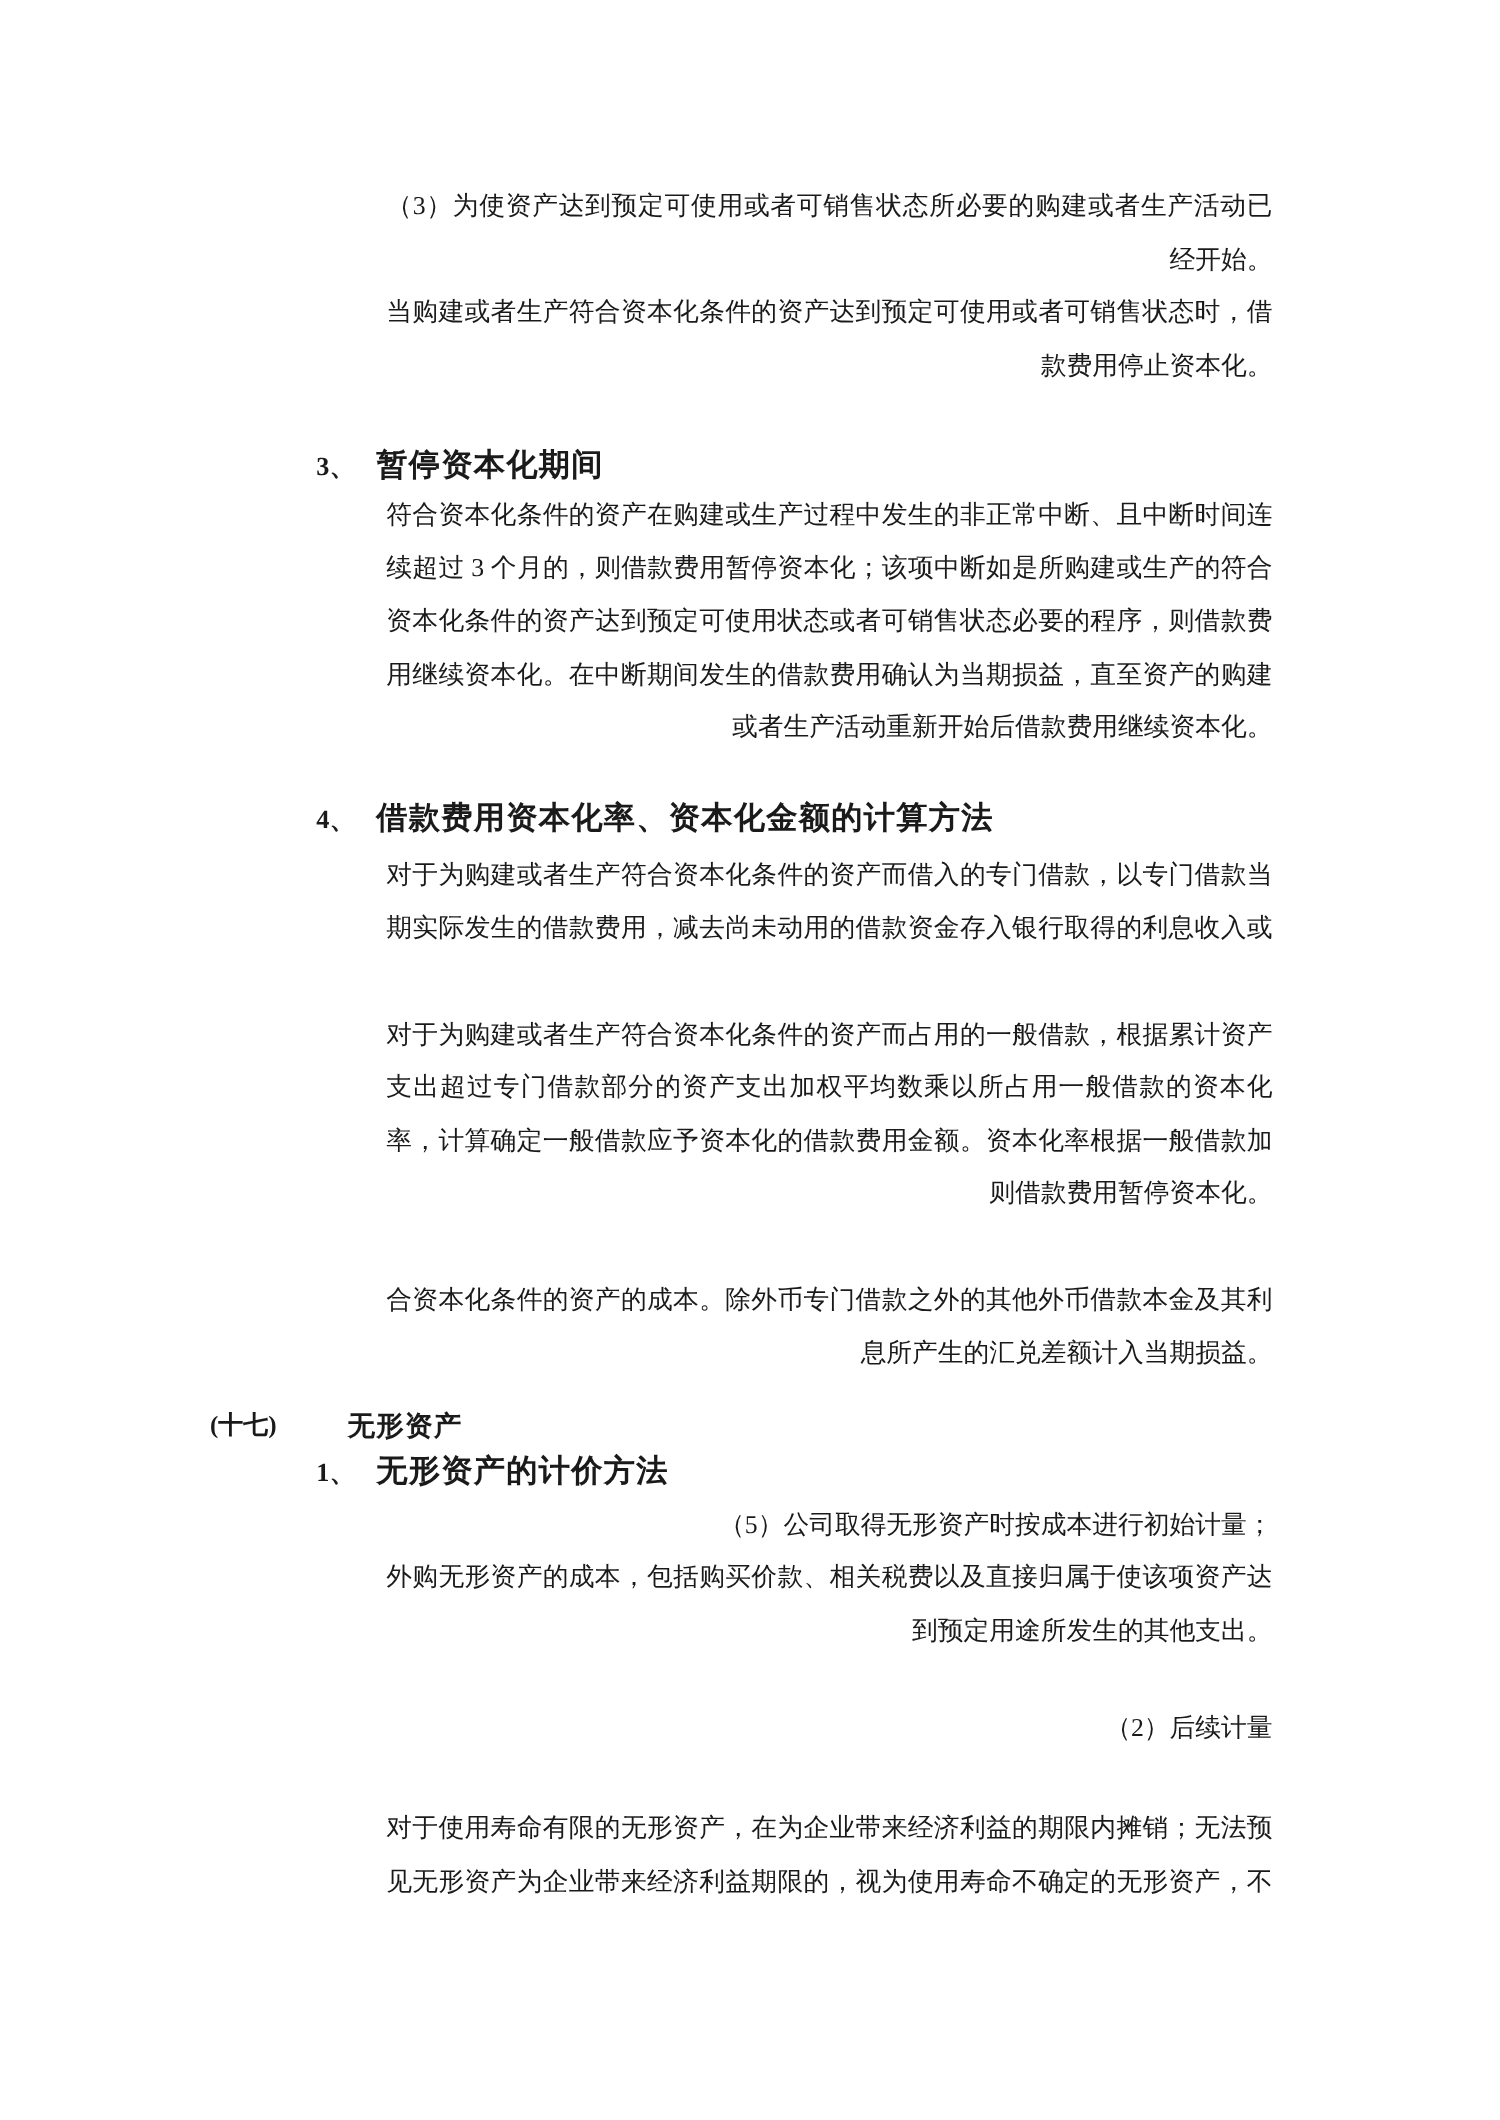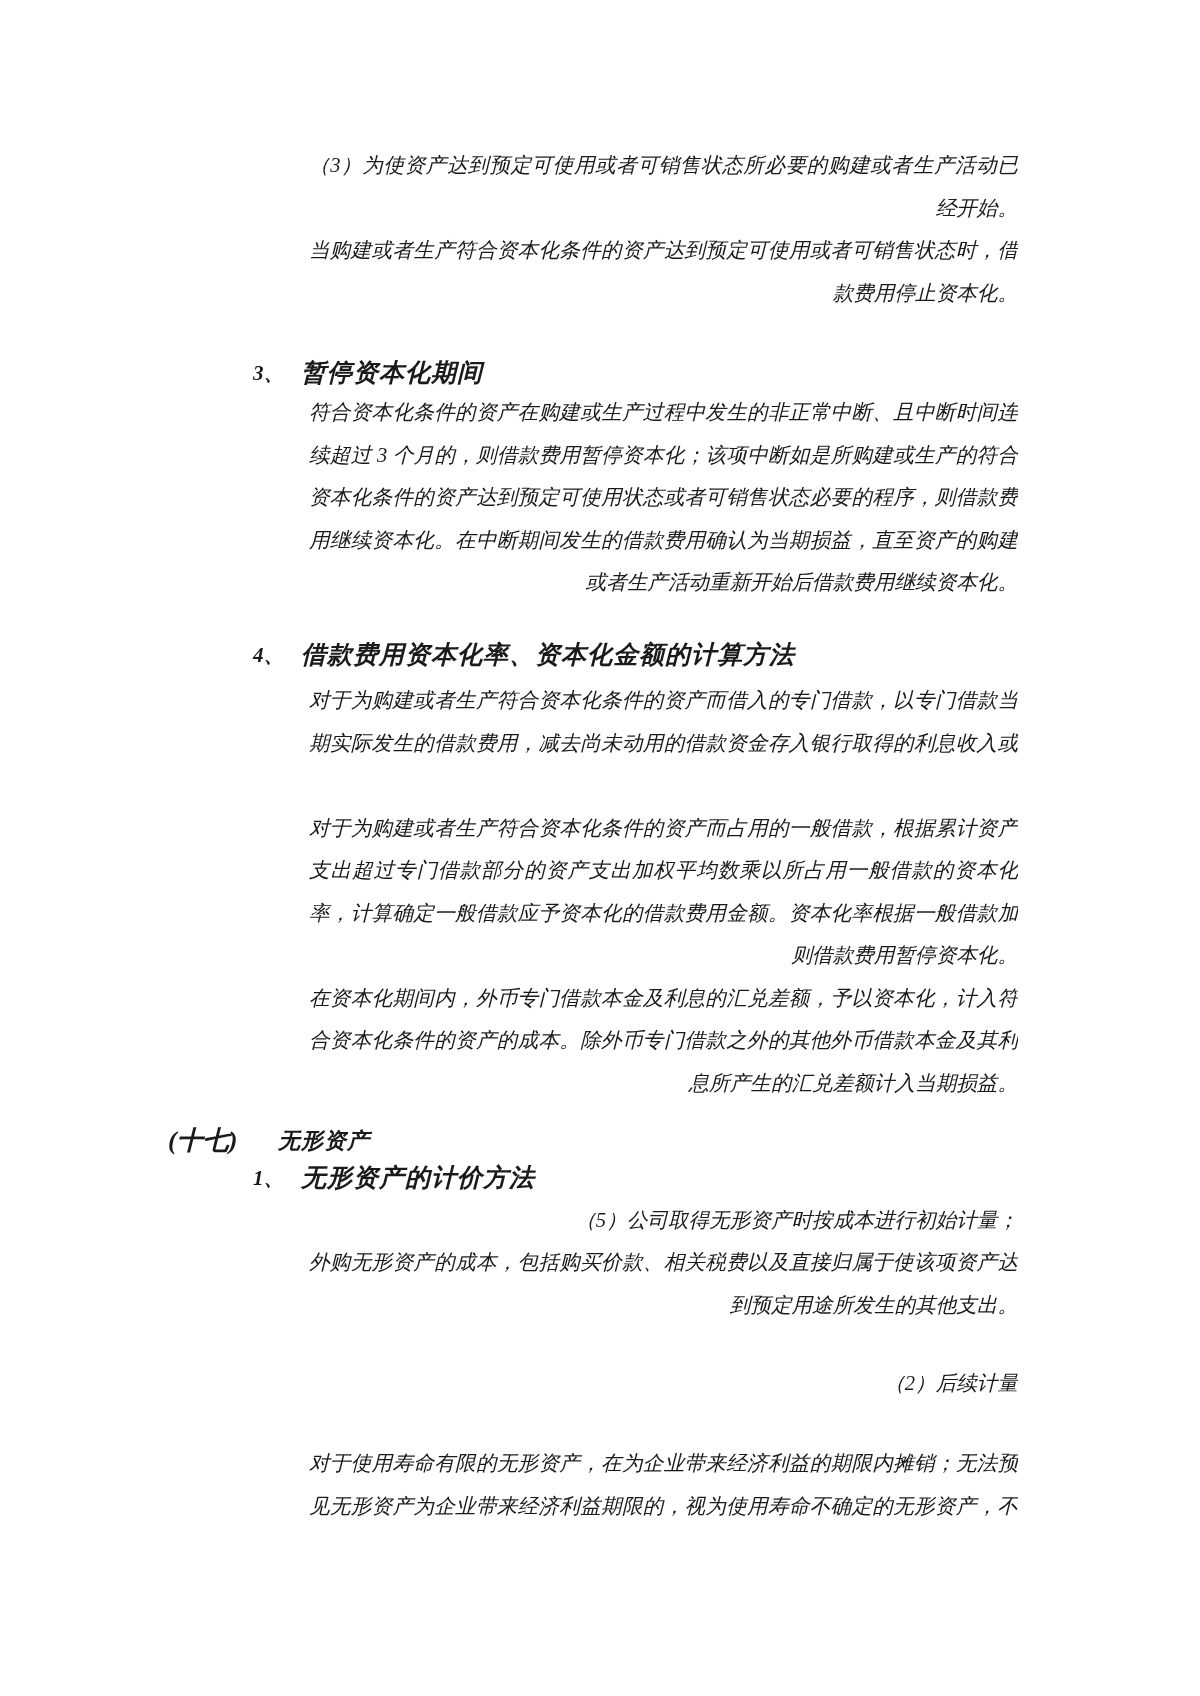--- a/index.html
+++ b/index.html
@@ -4,21 +4,20 @@
 <style>
   html,body{margin:0;padding:0;background:#e8e8e8;}
   .page{
     position:relative;
     width:1200px;height:1696px;
     margin:0 auto;
     background:#ffffff;
     font-family:"Liberation Serif","DejaVu Serif",serif;
     color:#1a1a1a;
     overflow:hidden;
-    font-style:italic;
   }
   .line{
     position:absolute;
     left:309px;width:709px;height:43px;
     font-size:20.6px;line-height:42.5px;
     white-space:nowrap;overflow:hidden;
   }
   .full{
     text-align:justify;
     text-align-last:justify;
@@ -31,21 +30,21 @@
     font-size:21px;line-height:42.5px;font-weight:bold;
     white-space:nowrap;
   }
   .h2title{
     position:absolute;left:301px;height:43px;
     font-size:25px;line-height:42.5px;font-weight:bold;
     white-space:nowrap;letter-spacing:1px;
   }
   .h1num{
     position:absolute;left:168px;height:44px;
-    font-size:26px;line-height:43px;font-weight:bold;
+    font-size:20px;line-height:43px;font-weight:bold;
     white-space:nowrap;
   }
   .h1title{
     position:absolute;left:250px;height:44px;
     font-size:22px;line-height:43px;font-weight:bold;
     white-space:nowrap;letter-spacing:1px;margin-left:28px;
   }
 </style>
 </head>
 <body>
@@ -68,21 +67,20 @@
 
   <div class="h2num" style="top:634px">4、</div>
   <div class="h2title" style="top:634px">借款费用资本化率、资本化金额的计算方法</div>
 
   <div class="line full" style="top:679px">对于为购建或者生产符合资本化条件的资产而借入的专门借款，以专门借款当</div>
   <div class="line full" style="top:721.5px">期实际发生的借款费用，减去尚未动用的借款资金存入银行取得的利息收入或</div>
   <div class="line full" style="top:806.5px">对于为购建或者生产符合资本化条件的资产而占用的一般借款，根据累计资产</div>
   <div class="line full" style="top:849px">支出超过专门借款部分的资产支出加权平均数乘以所占用一般借款的资本化</div>
   <div class="line full" style="top:891.5px">率，计算确定一般借款应予资本化的借款费用金额。资本化率根据一般借款加</div>
   <div class="line short" style="top:934px">则借款费用暂停资本化。</div>
-  <div class="line full" style="top:976.5px">在资本化期间内，外币专门借款本金及利息的汇兑差额，予以资本化，计入符</div>
   <div class="line full" style="top:1019px">合资本化条件的资产的成本。除外币专门借款之外的其他外币借款本金及其利</div>
   <div class="line short" style="top:1061.5px">息所产生的汇兑差额计入当期损益。</div>
 
   <div class="h1num" style="top:1119px">(十七)</div>
   <div class="h1title" style="top:1119px">无形资产</div>
 
   <div class="h2num" style="top:1157px">1、</div>
   <div class="h2title" style="top:1157px">无形资产的计价方法</div>
 
   <div class="line short" style="top:1199px">（5）公司取得无形资产时按成本进行初始计量；</div>

